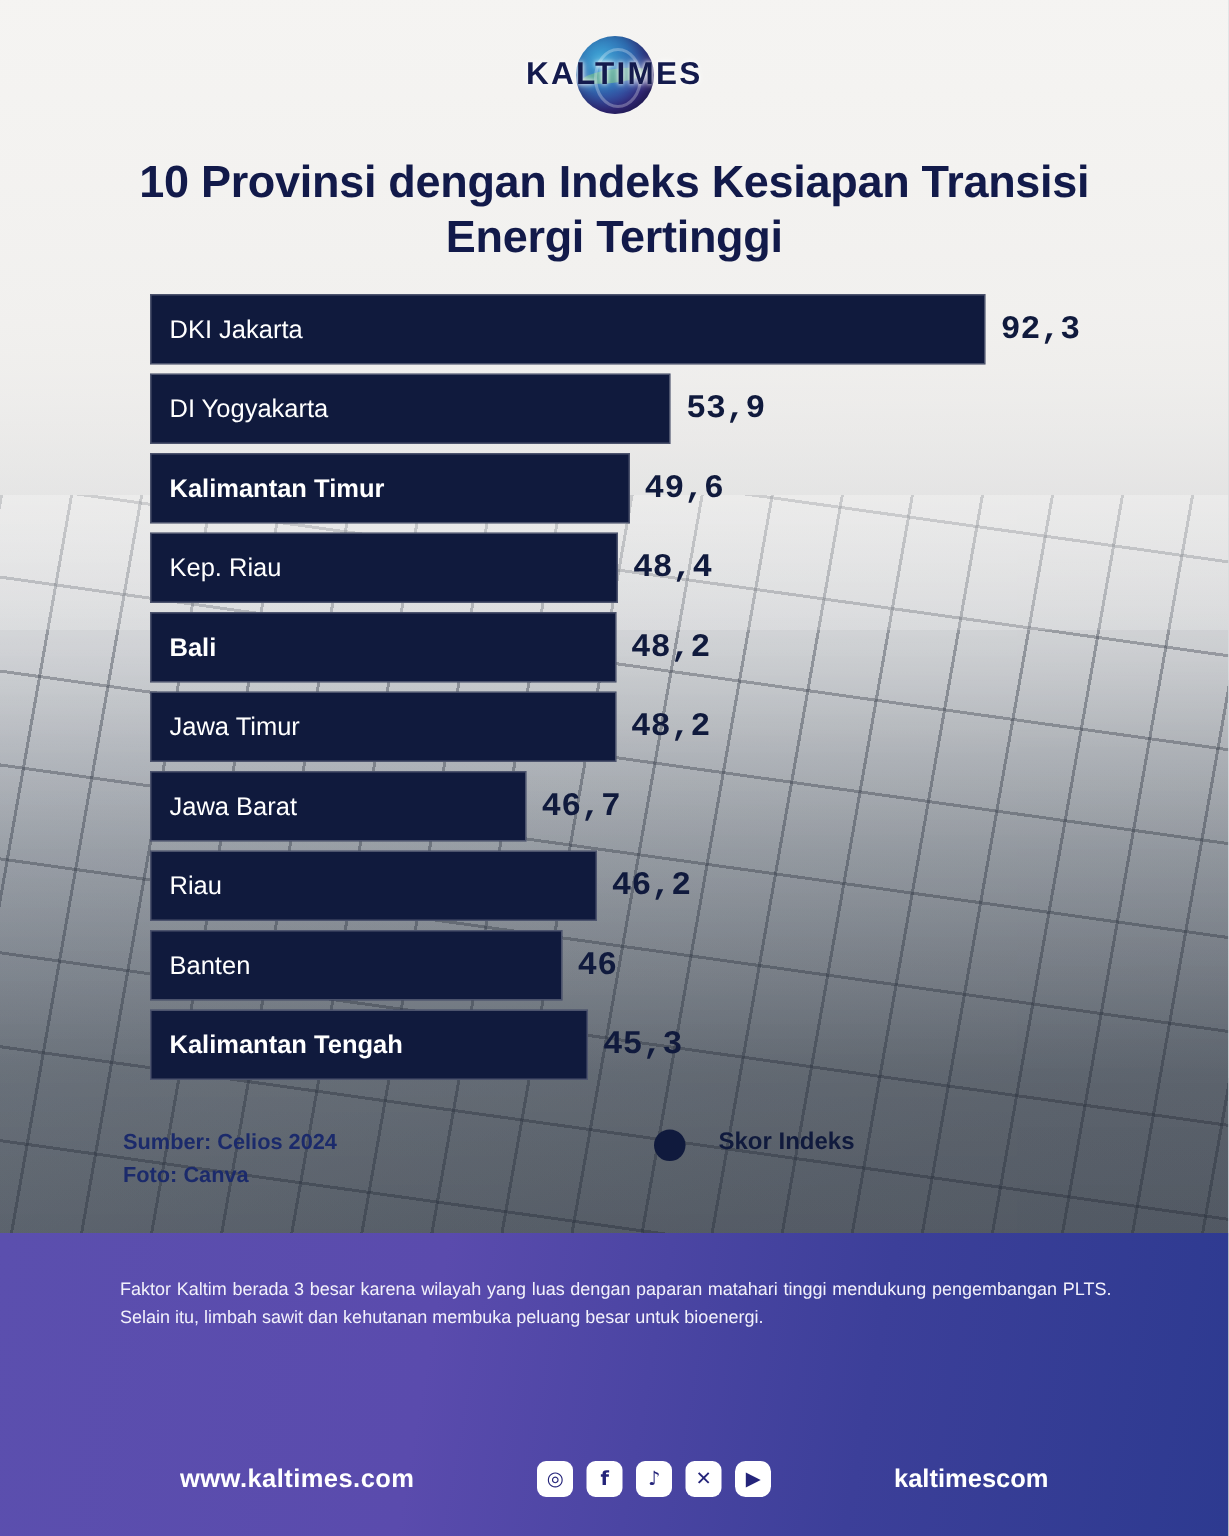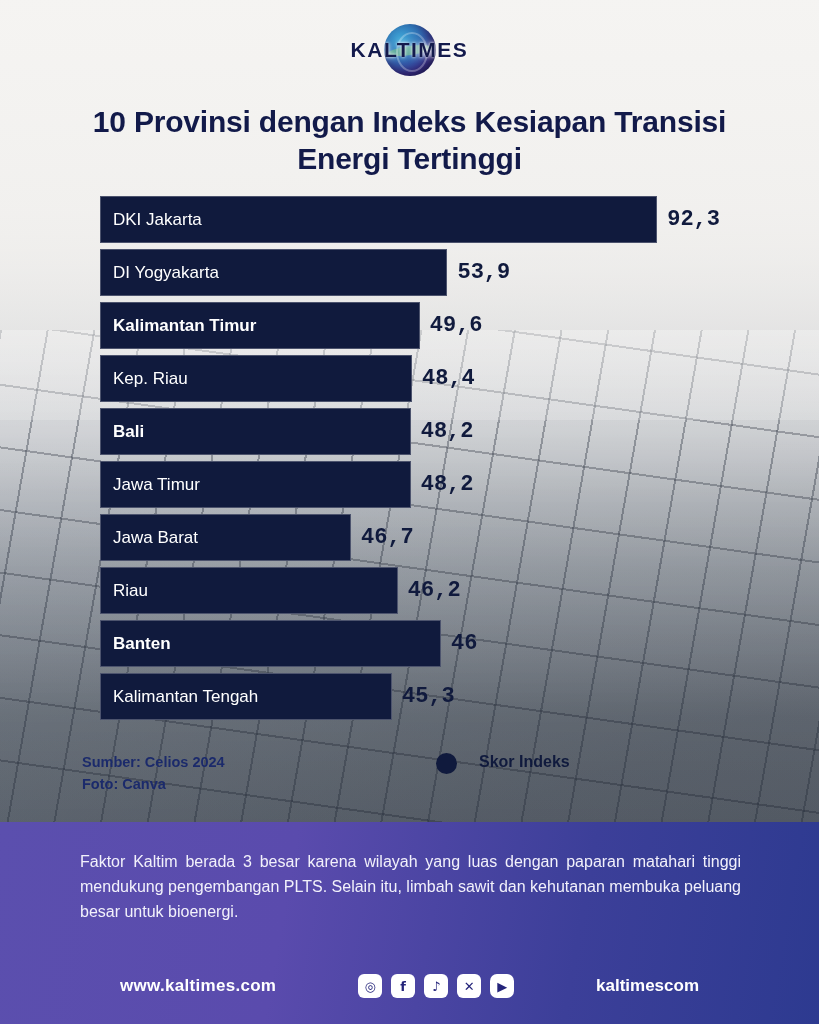--- a/index.html
+++ b/index.html
@@ -114,21 +114,21 @@
   .legend-label { color: #101a3d; font-weight: bold; font-size: 16px; }
 
   
   .band {
     position: absolute; left: 0; right: 0; bottom: 0; height: 202px;
     background: linear-gradient(100deg, #5b4fae 0%, #5a4bad 35%, #3c3f99 70%, #2d3a90 100%);
     color: #ffffff;
   }
   .band-text {
     position: absolute; top: 28px; left: 80px; right: 78px;
-    font-size: 16px; line-height: 1.55;
+    font-size: 12px; line-height: 1.55;
     text-align: justify;
     color: #f2f1fb;
   }
   .band-bottom {
     position: absolute; bottom: 26px; left: 0; right: 0;
     display: flex; align-items: center; justify-content: space-between;
     padding: 0 120px;
   }
   .site { font-weight: bold; font-size: 17px; letter-spacing: .3px; }
   .socials { display: flex; gap: 9px; align-items: center; }
@@ -199,27 +199,27 @@
         </div>
         <div class="val" style="color: rgb(16, 26, 61);">46,7</div>
       </div>
       <div class="row">
         <div class="bar" style="width: 297.822px; background: rgb(16, 26, 61);">
           <span>Riau</span>
         </div>
         <div class="val" style="color: rgb(16, 26, 61);">46,2</div>
       </div>
       <div class="row">
-        <div class="bar" style="width: 341px; background: rgb(16, 26, 61); font-weight: bold;">
+        <div class="bar" style="width: 275px; background: rgb(16, 26, 61);">
           <span>Banten</span>
         </div>
         <div class="val" style="color: rgb(16, 26, 61);">46</div>
       </div>
       <div class="row">
-        <div class="bar" style="width: 292.021px; background: rgb(16, 26, 61);">
+        <div class="bar" style="width: 292.021px; background: rgb(16, 26, 61); font-weight: bold;">
           <span>Kalimantan Tengah</span>
         </div>
         <div class="val" style="color: rgb(16, 26, 61);">45,3</div>
       </div>
     </div>
 
   <div class="source">
     <div>Sumber: Celios 2024</div>
     <div>Foto: Canva</div>
   </div>

